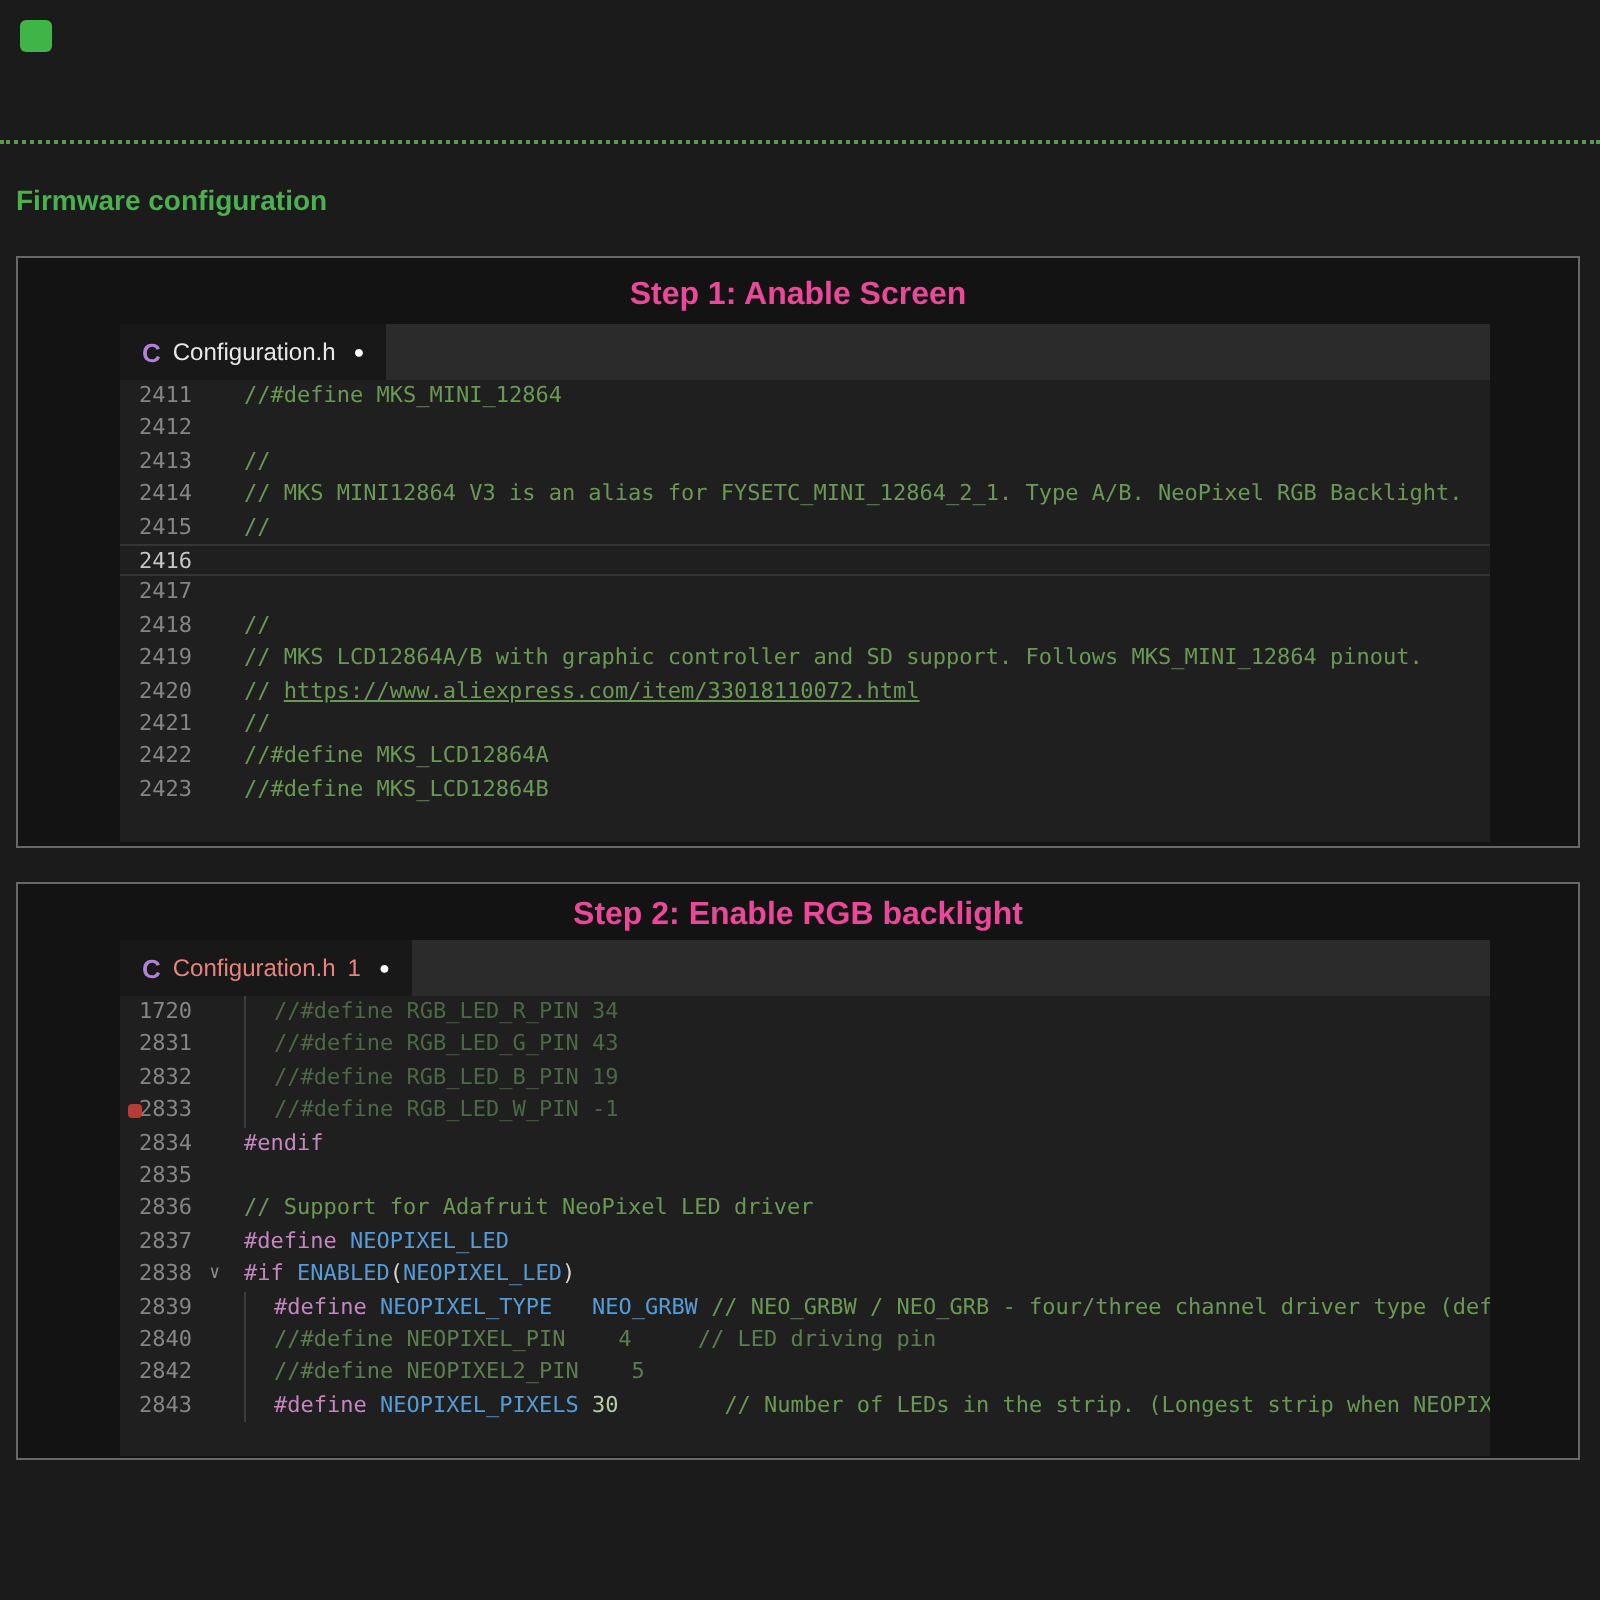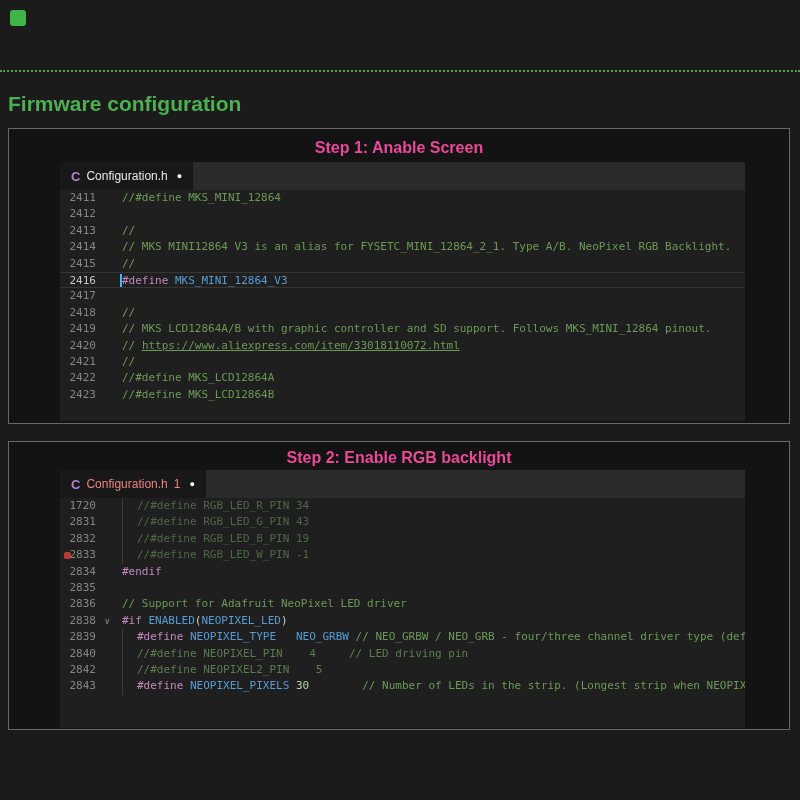--- a/index.html
+++ b/index.html
@@ -3,21 +3,21 @@
 <meta charset="utf-8">
 <style>
   html,body{margin:0;padding:0;}
   body{
     width:800px;height:800px;position:relative;
     background:#1b1b1b;overflow:hidden;
     font-family:"Liberation Sans",sans-serif;
   }
   .logo{position:absolute;left:10px;top:10px;width:16px;height:16px;border-radius:3px;background:#3fb548;}
   .rule{position:absolute;left:0;top:70px;width:800px;border-top:2px dotted #55a044;}
-  .h1{position:absolute;left:8px;top:92px;font-size:21px;font-weight:bold;color:#4caf50;}
+  .h1{position:absolute;left:8px;top:92px;font-size:14px;font-weight:bold;color:#4caf50;}
   .panel{position:absolute;left:8px;width:780px;background:#131313;border:1px solid #686868;}
   .panel1{top:128px;height:294px;}
   .panel2{top:441px;height:287px;}
   .ptitle{text-align:center;color:#ec4899;font-size:16px;font-weight:bold;}
   .panel1 .ptitle{margin-top:9px;line-height:20px;}
   .panel2 .ptitle{margin-top:6px;line-height:20px;}
   .editor{position:absolute;left:51px;width:685px;background:#1f1f1f;overflow:hidden;}
   .panel1 .editor{top:33px;height:259px;}
   .panel2 .editor{top:28px;height:258px;}
   .tabbar{height:28px;background:#2b2b2b;display:flex;align-items:stretch;}
@@ -63,21 +63,21 @@
         <span class="fname">Configuration.h</span>
         <span class="dot">●</span>
       </div>
     </div>
     <div class="code">
         <div class="row"><div class="gutter">2411</div><div class="content"><span class="tk-cmt">//#define MKS_MINI_12864</span></div></div>
         <div class="row"><div class="gutter">2412</div><div class="content"></div></div>
         <div class="row"><div class="gutter">2413</div><div class="content"><span class="tk-cmt">//</span></div></div>
         <div class="row"><div class="gutter">2414</div><div class="content"><span class="tk-cmt">// MKS MINI12864 V3 is an alias for FYSETC_MINI_12864_2_1. Type A/B. NeoPixel RGB Backlight.</span></div></div>
         <div class="row"><div class="gutter">2415</div><div class="content"><span class="tk-cmt">//</span></div></div>
-        <div class="row cur"><div class="gutter">2416</div><div class="content"><span class="caret" style="left: 8px;"></span><span class="tk-kw">#define</span><span class="tk-pln"> </span><span class="tk-id">MKS_MINI_12864_V3</span></div></div>
+        <div class="row cur"><div class="gutter">2416</div></div>
         <div class="row"><div class="gutter">2417</div><div class="content"></div></div>
         <div class="row"><div class="gutter">2418</div><div class="content"><span class="tk-cmt">//</span></div></div>
         <div class="row"><div class="gutter">2419</div><div class="content"><span class="tk-cmt">// MKS LCD12864A/B with graphic controller and SD support. Follows MKS_MINI_12864 pinout.</span></div></div>
         <div class="row"><div class="gutter">2420</div><div class="content"><span class="tk-cmt">// </span><span class="tk-lnk">https://www.aliexpress.com/item/33018110072.html</span></div></div>
         <div class="row"><div class="gutter">2421</div><div class="content"><span class="tk-cmt">//</span></div></div>
         <div class="row"><div class="gutter">2422</div><div class="content"><span class="tk-cmt">//#define MKS_LCD12864A</span></div></div>
         <div class="row"><div class="gutter">2423</div><div class="content"><span class="tk-cmt">//#define MKS_LCD12864B</span></div></div>
       </div>
   </div>
 </section>
@@ -94,20 +94,21 @@
       </div>
     </div>
     <div class="code">
         <div class="row"><div class="gutter">1720</div><div class="content"><span class="ind guide"></span><span class="tk-cmtdim">//#define RGB_LED_R_PIN 34</span></div></div>
         <div class="row"><div class="gutter">2831</div><div class="content"><span class="ind guide"></span><span class="tk-cmtdim">//#define RGB_LED_G_PIN 43</span></div></div>
         <div class="row"><div class="gutter">2832</div><div class="content"><span class="ind guide"></span><span class="tk-cmtdim">//#define RGB_LED_B_PIN 19</span></div></div>
         <div class="row"><div class="gutter"><span class="mk"></span>2833</div><div class="content"><span class="ind guide"></span><span class="tk-cmtdim">//#define RGB_LED_W_PIN -1</span></div></div>
         <div class="row"><div class="gutter">2834</div><div class="content"><span class="tk-kw">#endif</span></div></div>
         <div class="row"><div class="gutter">2835</div><div class="content"></div></div>
         <div class="row"><div class="gutter">2836</div><div class="content"><span class="tk-cmt">// Support for Adafruit NeoPixel LED driver</span></div></div>
+        <div class="row"><div class="gutter">2837</div><div class="content"><span class="tk-kw">#define</span><span class="tk-pln"> </span><span class="tk-id">NEOPIXEL_LED</span></div></div>
         <div class="row"><div class="gutter">2838<span class="fold">∨</span></div><div class="content"><span class="tk-kw">#if</span><span class="tk-pln"> </span><span class="tk-id">ENABLED</span><span class="tk-pln">(</span><span class="tk-id">NEOPIXEL_LED</span><span class="tk-pln">)</span></div></div>
         <div class="row"><div class="gutter">2839</div><div class="content"><span class="ind guide"></span><span class="tk-kw">#define</span><span class="tk-pln"> </span><span class="tk-id">NEOPIXEL_TYPE</span><span class="tk-pln">   </span><span class="tk-id">NEO_GRBW</span><span class="tk-pln"> </span><span class="tk-cmt">// NEO_GRBW / NEO_GRB - four/three channel driver type (defi</span></div></div>
         <div class="row"><div class="gutter">2840</div><div class="content"><span class="ind guide"></span><span class="tk-cmtmid">//#define NEOPIXEL_PIN    4     // LED driving pin</span></div></div>
         <div class="row"><div class="gutter">2842</div><div class="content"><span class="ind guide"></span><span class="tk-cmtmid">//#define NEOPIXEL2_PIN    5</span></div></div>
         <div class="row"><div class="gutter">2843</div><div class="content"><span class="ind guide"></span><span class="tk-kw">#define</span><span class="tk-pln"> </span><span class="tk-id">NEOPIXEL_PIXELS</span><span class="tk-pln"> </span><span class="tk-num">30</span><span class="tk-pln">        </span><span class="tk-cmt">// Number of LEDs in the strip. (Longest strip when NEOPIXEL</span></div></div>
       </div>
   </div>
 </section>
 
 </body></html>

